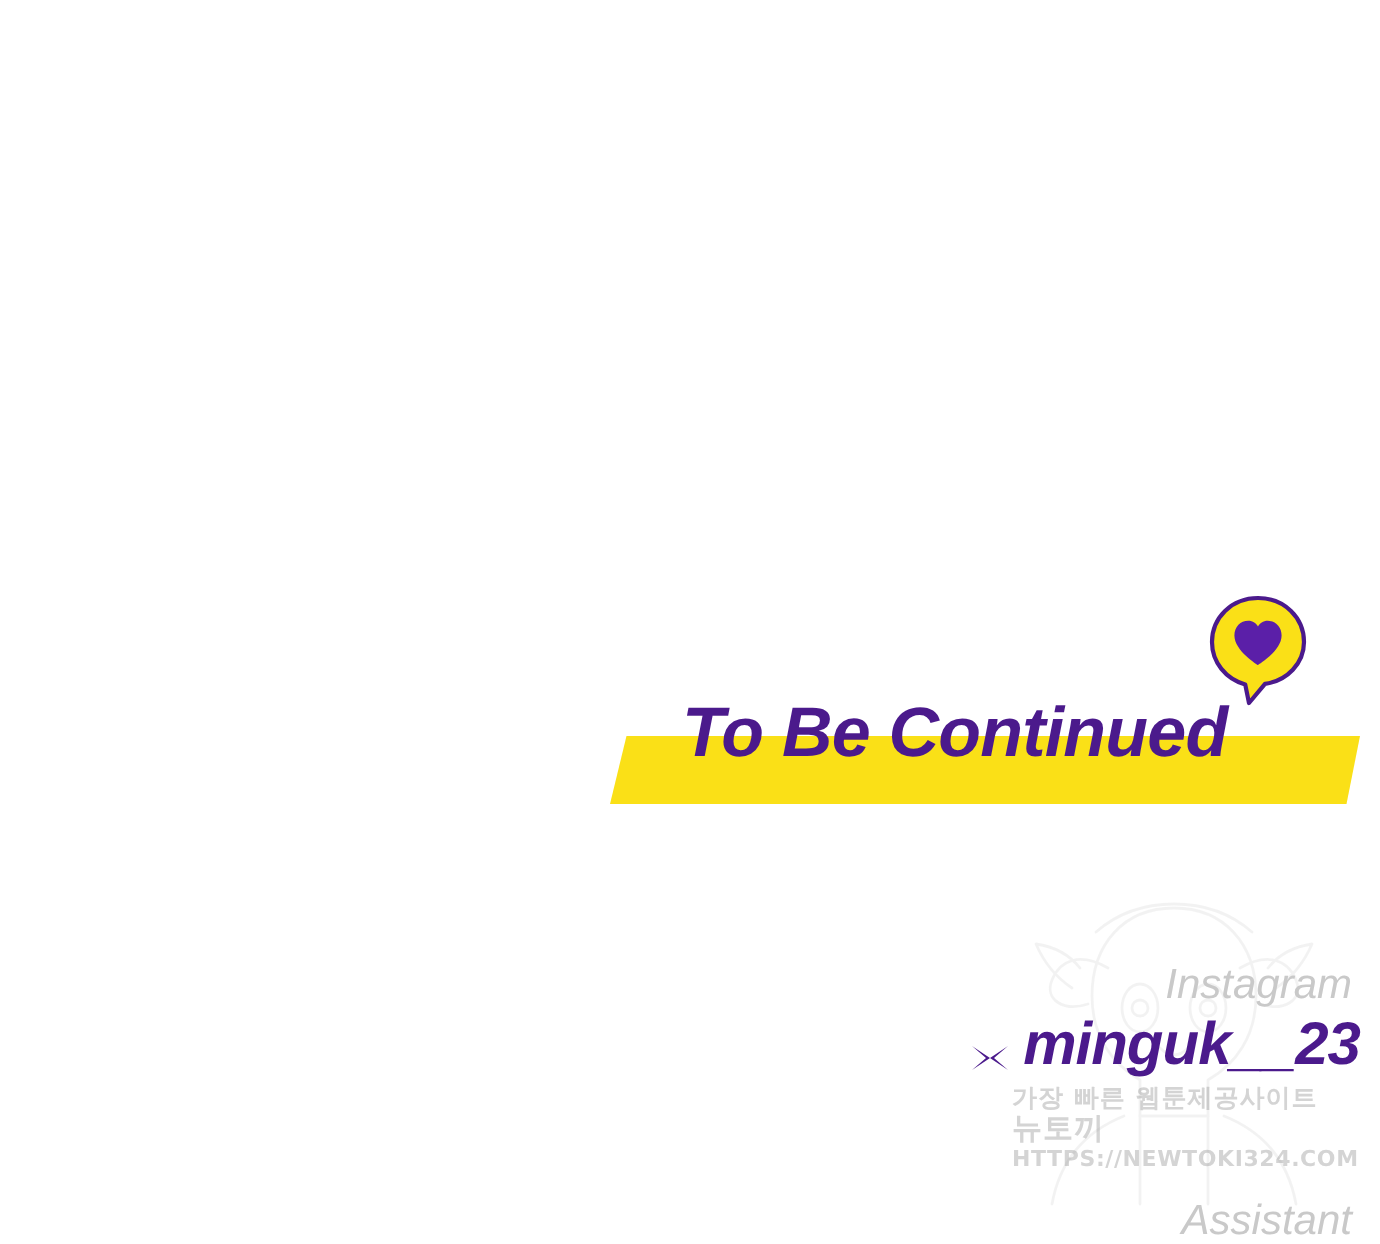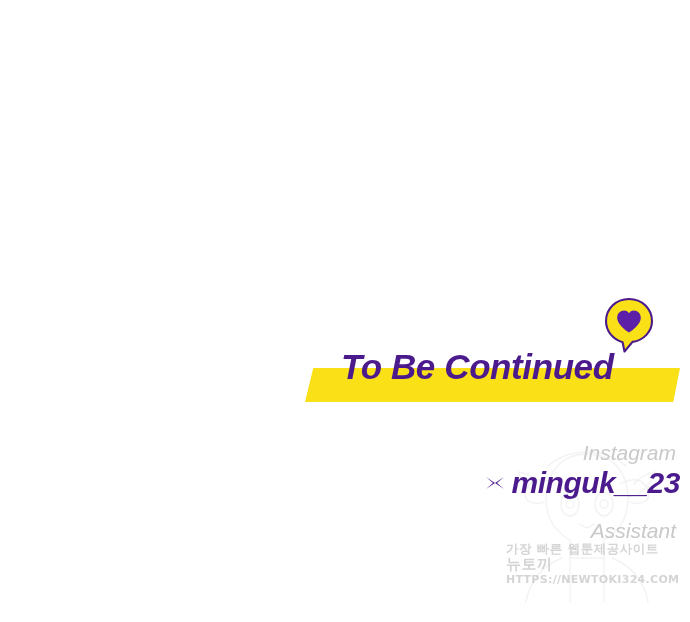--- a/index.html
+++ b/index.html
@@ -101,37 +101,37 @@
   }
 
   
   .credits {
     position: absolute;
     left: 430px;
     top: 440px;
     width: 250px;
     text-align: right;
   }
-  .credit-group { position: relative; }
+  .credit-group { position: relative; margin-top: 40px; }
 
   .credit-label {
     font-family: "Liberation Sans", sans-serif;
     font-style: italic;
     font-weight: 400;
     font-size: 21px;
     line-height: 26px;
     color: #c9c9c9;
     white-space: nowrap;
     text-align: right;
     padding-right: 4px;
   }
 
   .credit-value-row {
     display: flex;
-    align-items: center;
+    align-items: flex-end;
     justify-content: flex-end;
     gap: 6px;
     white-space: nowrap;
   }
   .credit-value {
     font-family: "Liberation Sans", sans-serif;
     font-style: italic;
     font-weight: 700;
     font-size: 30px;
     line-height: 34px;

